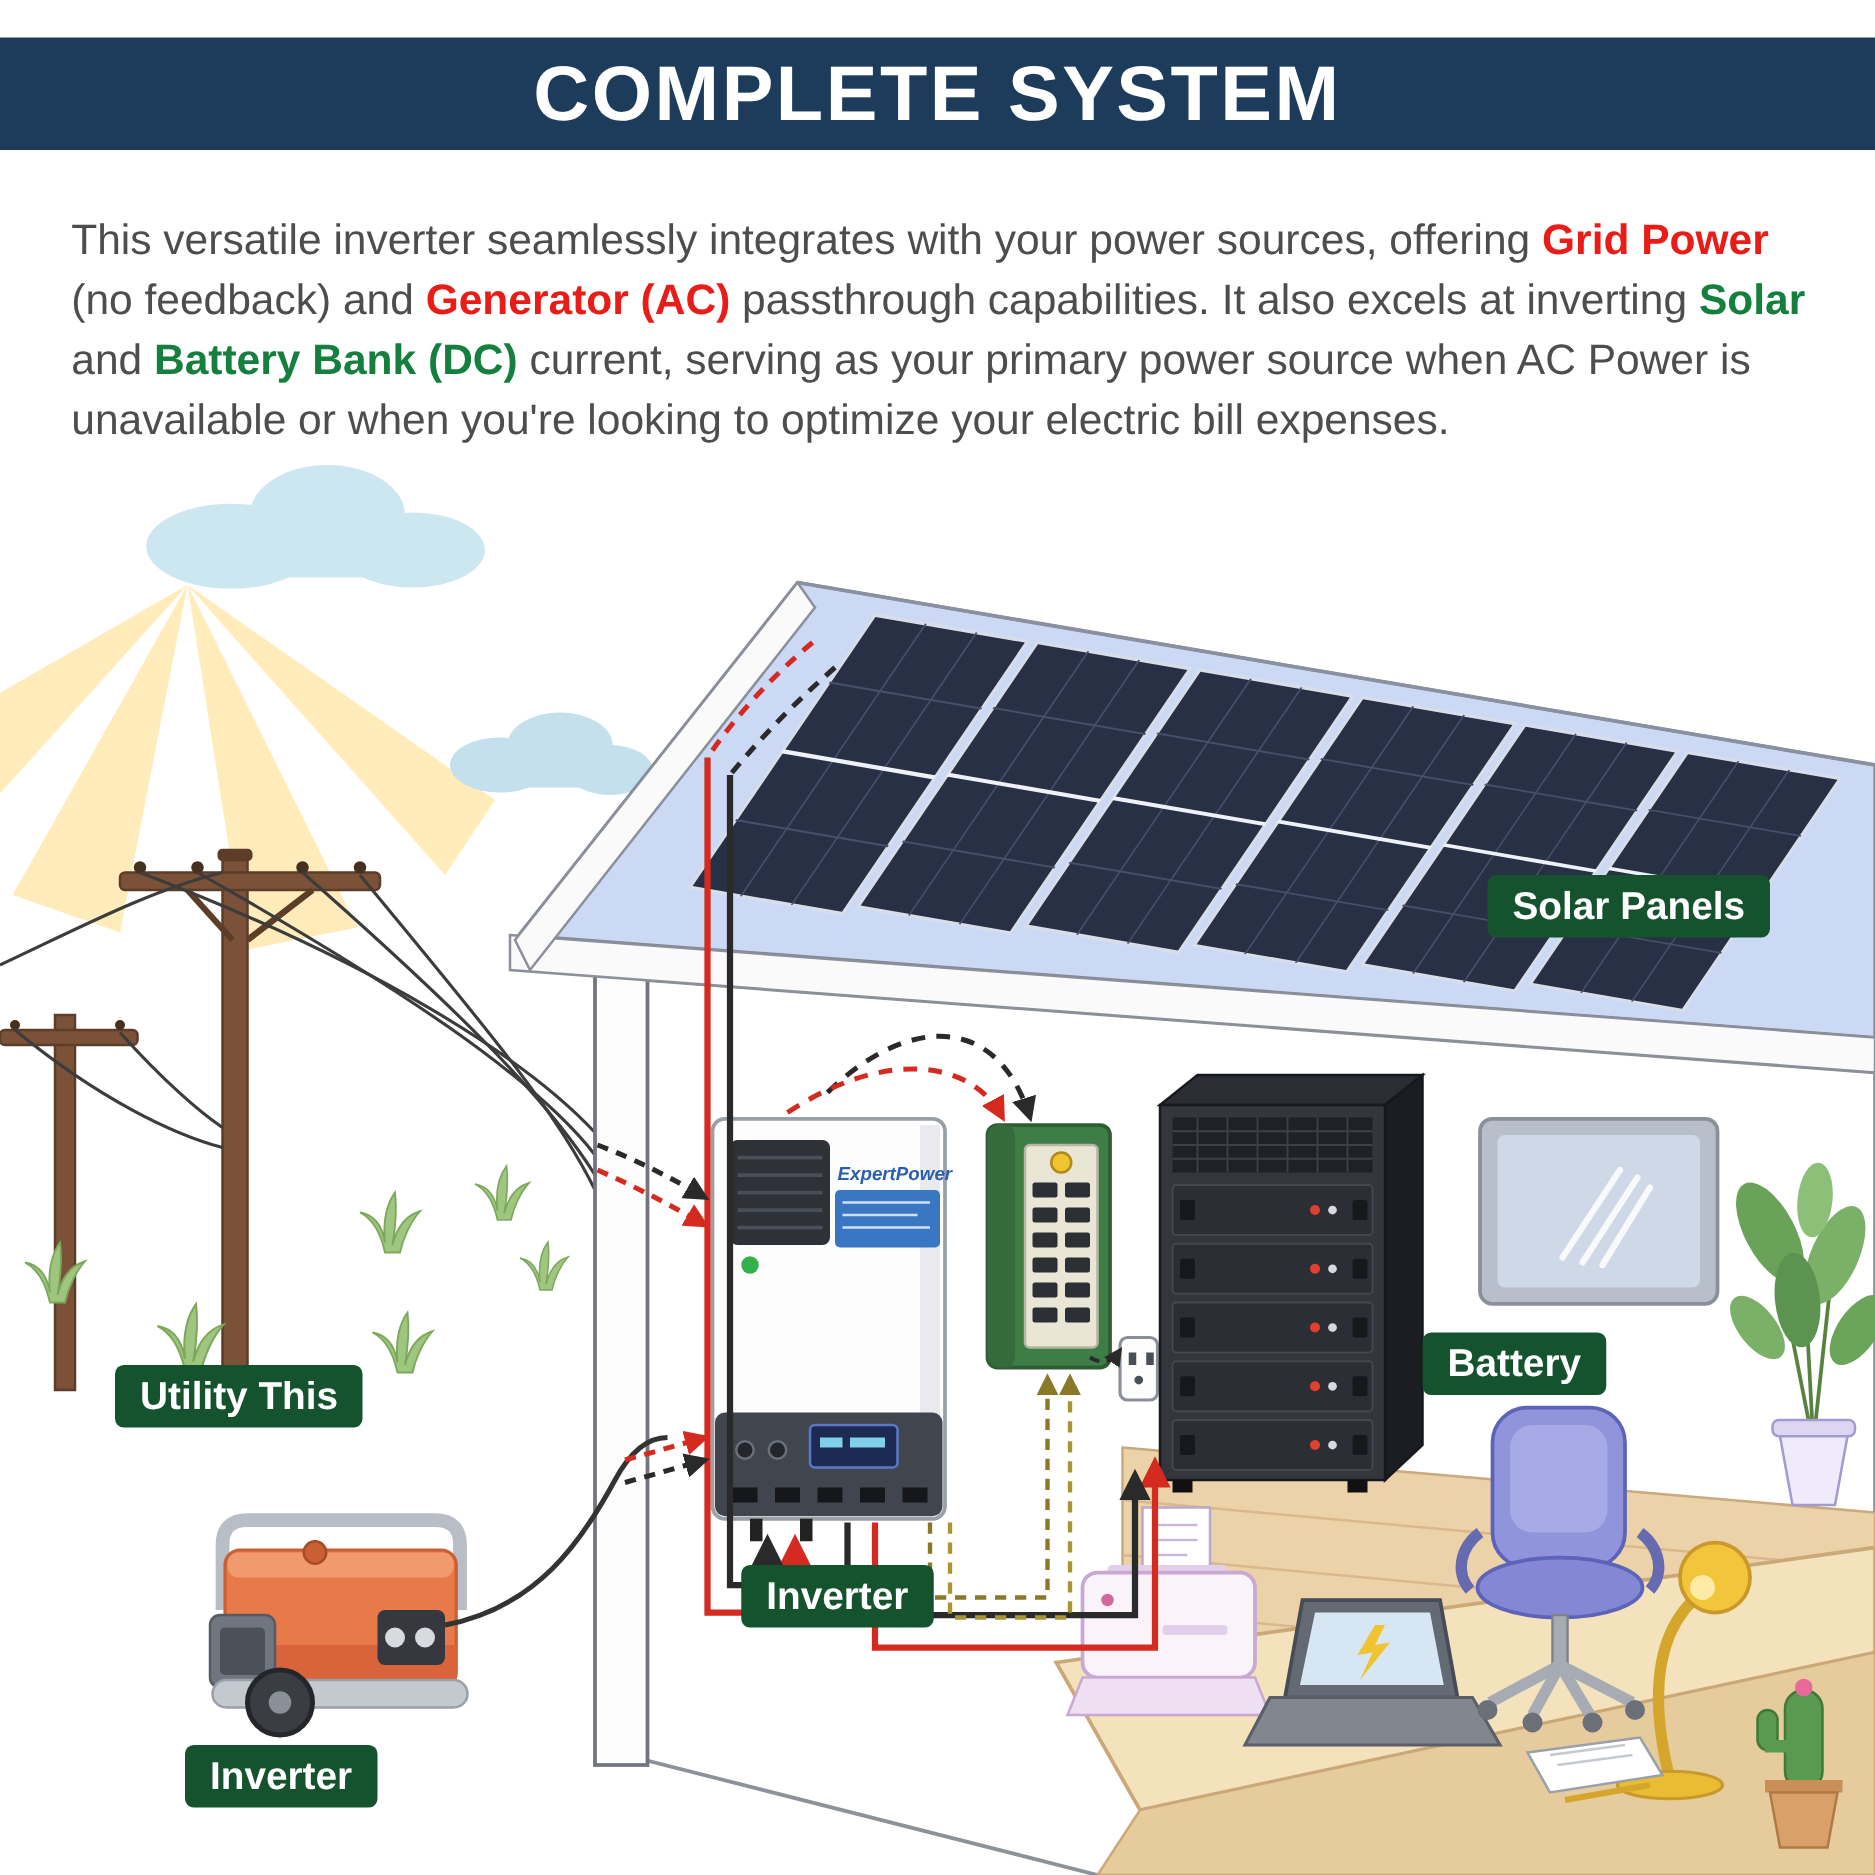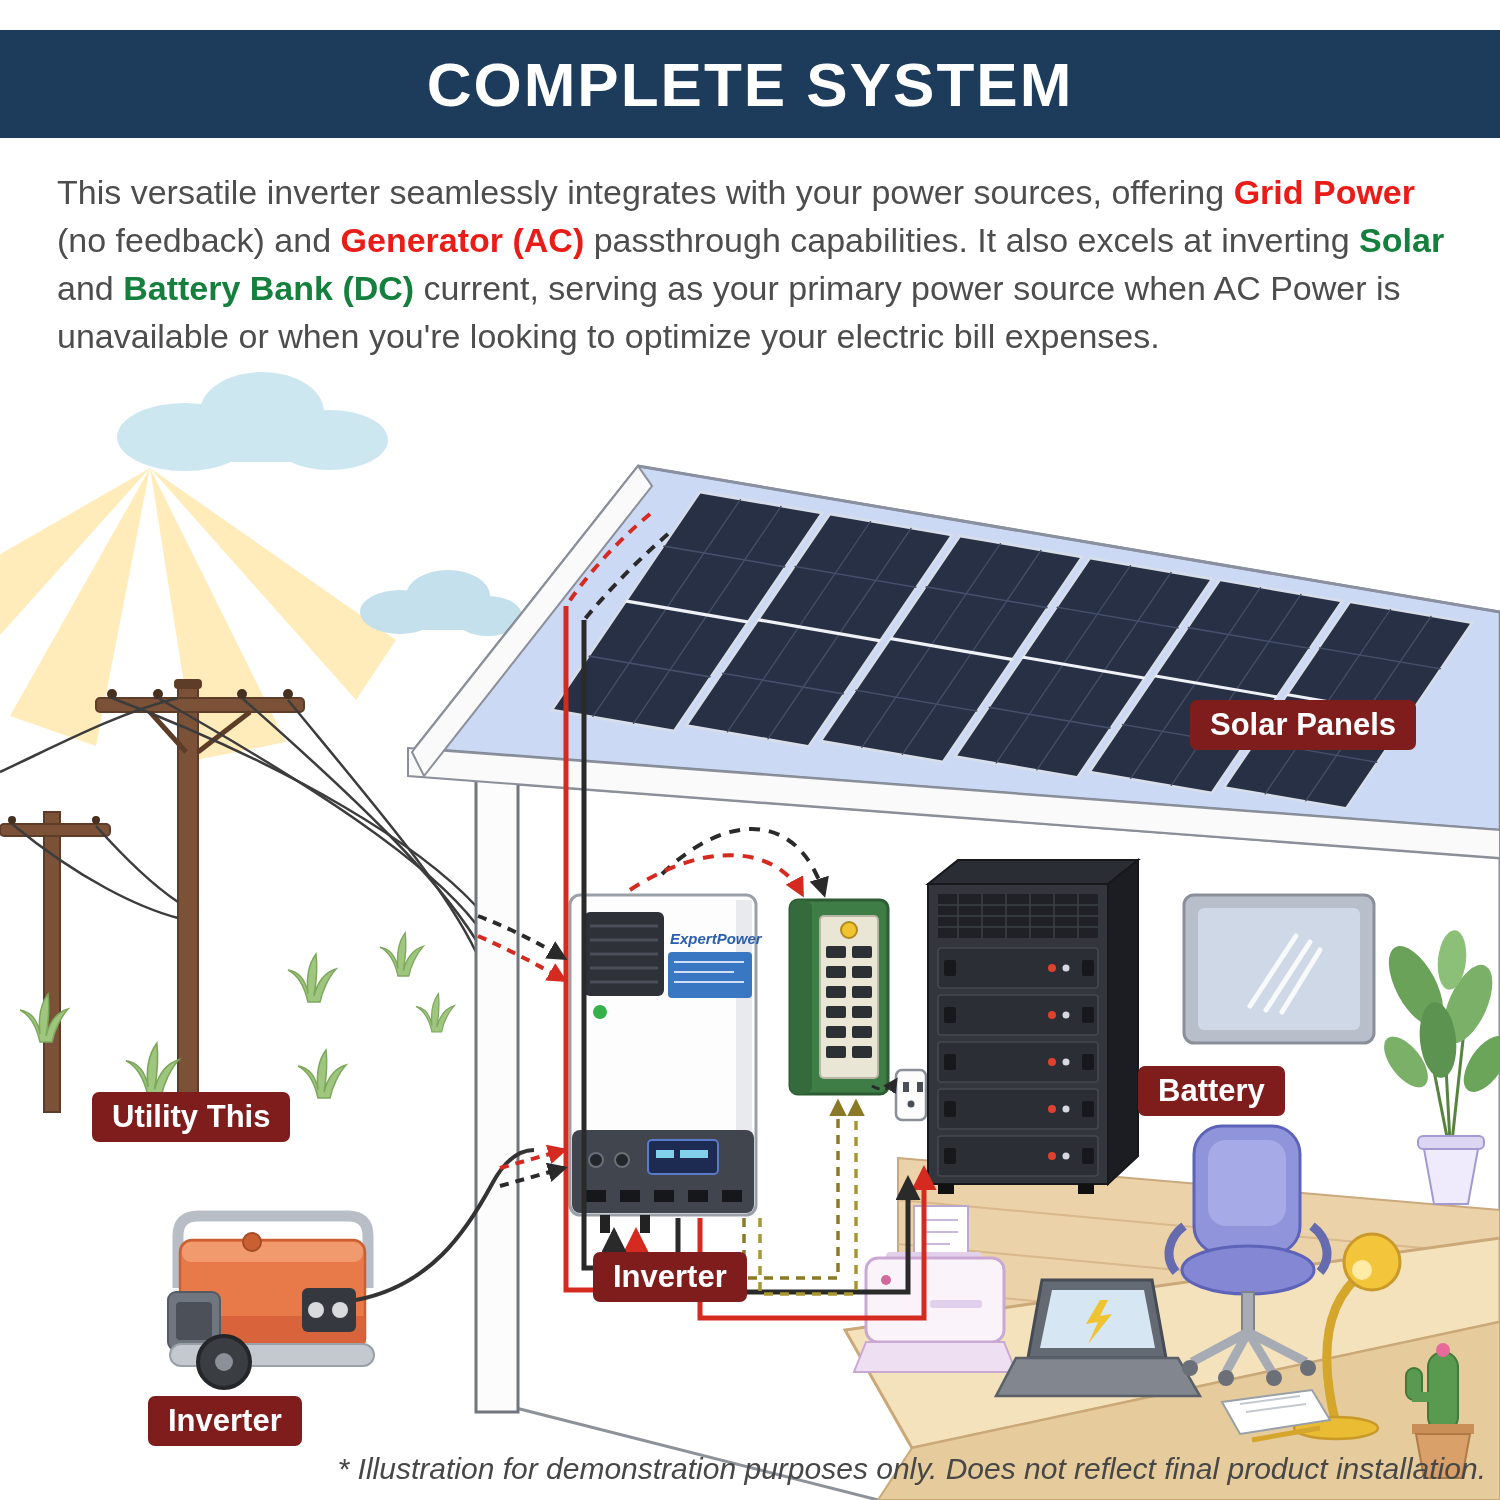--- a/index.html
+++ b/index.html
@@ -1,28 +1,28 @@
 <!DOCTYPE html>
 <html><head>
 <meta charset="utf-8">
 <style>
   *{margin:0;padding:0;box-sizing:border-box}
   body{width:1500px;height:1500px;background:#ffffff;overflow:hidden;
        font-family:"Liberation Sans",sans-serif;}
   .page{position:relative;width:1500px;height:1500px;background:#fff;}
-  .banner{position:absolute;left:0;top:30px;width:1500px;height:108px;
+  .banner{position:absolute;left:0;top:30px;width:1500px;height:90px;
           background:#1d3c5b;display:flex;align-items:center;justify-content:center;}
   .banner h1{color:#ffffff;font-size:62px;font-weight:800;letter-spacing:2px;}
   .desc{position:absolute;left:57px;top:168px;width:1392px;
         font-size:34px;line-height:48px;color:#4d4d4d;}
   .hl-red{color:#ea1c17;font-weight:700;}
   .hl-green{color:#15803d;font-weight:700;}
   .scene{position:absolute;left:0;top:0;width:1500px;height:1500px;}
   .scene svg{position:absolute;left:0;top:0;}
-  .tag{position:absolute;background:#7f1d1d;color:#fff;font-weight:700;
+  .tag{position:absolute;background:#14532d;color:#fff;font-weight:700;
        font-size:31px;padding:7px 20px;border-radius:7px;white-space:nowrap;}
   #tag-solar{left:1190px;top:700px}
   #tag-utility{left:92px;top:1092px}
   #tag-battery{left:1138px;top:1066px}
   #tag-breaker{left:808px;top:1192px}
   #tag-inverter{left:593px;top:1252px}
   #tag-generator{left:148px;top:1396px}
   .footnote{position:absolute;right:14px;top:1452px;font-size:30px;
             font-style:italic;color:#474747;}
 </style>
@@ -389,15 +389,14 @@
     <div class="tag" id="tag-inverter">Inverter</div>
     <div class="tag" id="tag-generator">Inverter</div>
   </div>
 
   <header class="banner">
     <h1>COMPLETE SYSTEM</h1>
   </header>
 
   <p class="desc"><span>This versatile inverter seamlessly integrates with your power sources, offering </span><span class="hl-red">Grid Power</span><span> (no feedback) and </span><span class="hl-red">Generator (AC)</span><span> passthrough capabilities. It also excels at inverting </span><span class="hl-green">Solar</span><span> and </span><span class="hl-green">Battery Bank (DC)</span><span> current, serving as your primary power source when AC Power is unavailable or when you're looking to optimize your electric bill expenses.</span></p>
 
-  <div class="footnote">* Illustration for demonstration purposes only. Does not reflect final product installation.</div>
 
 </div>
 
 </body></html>

